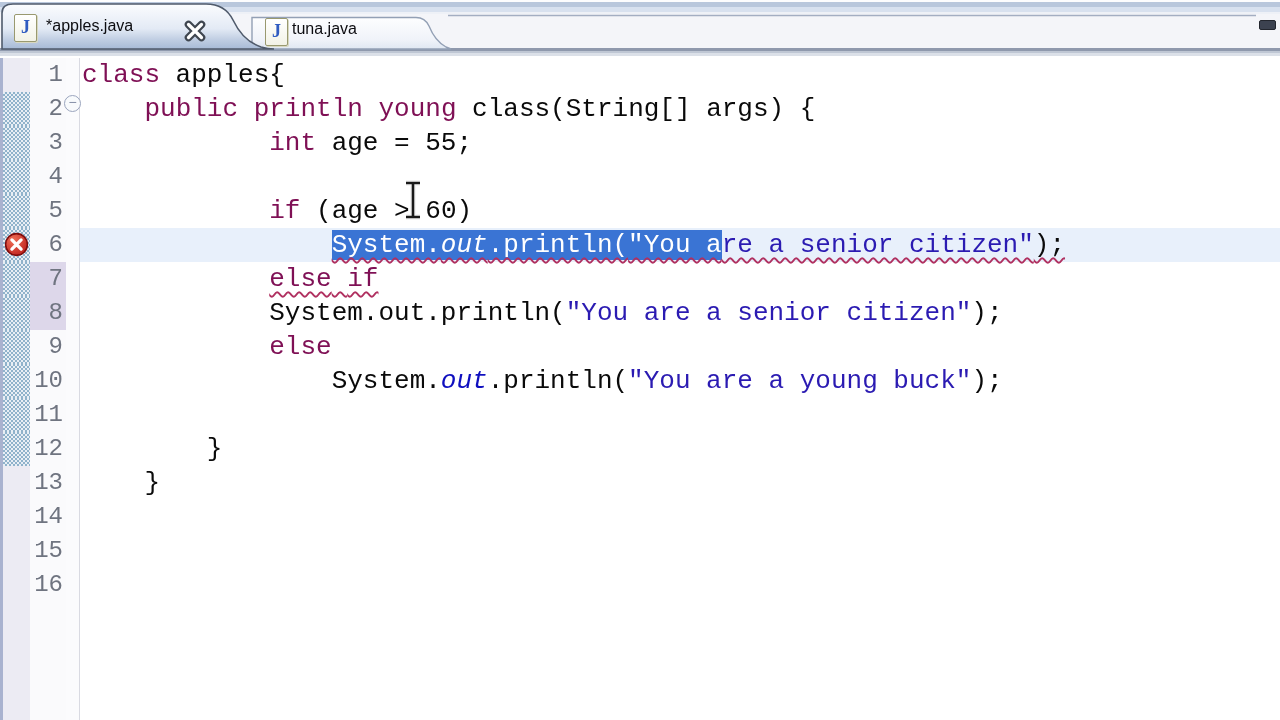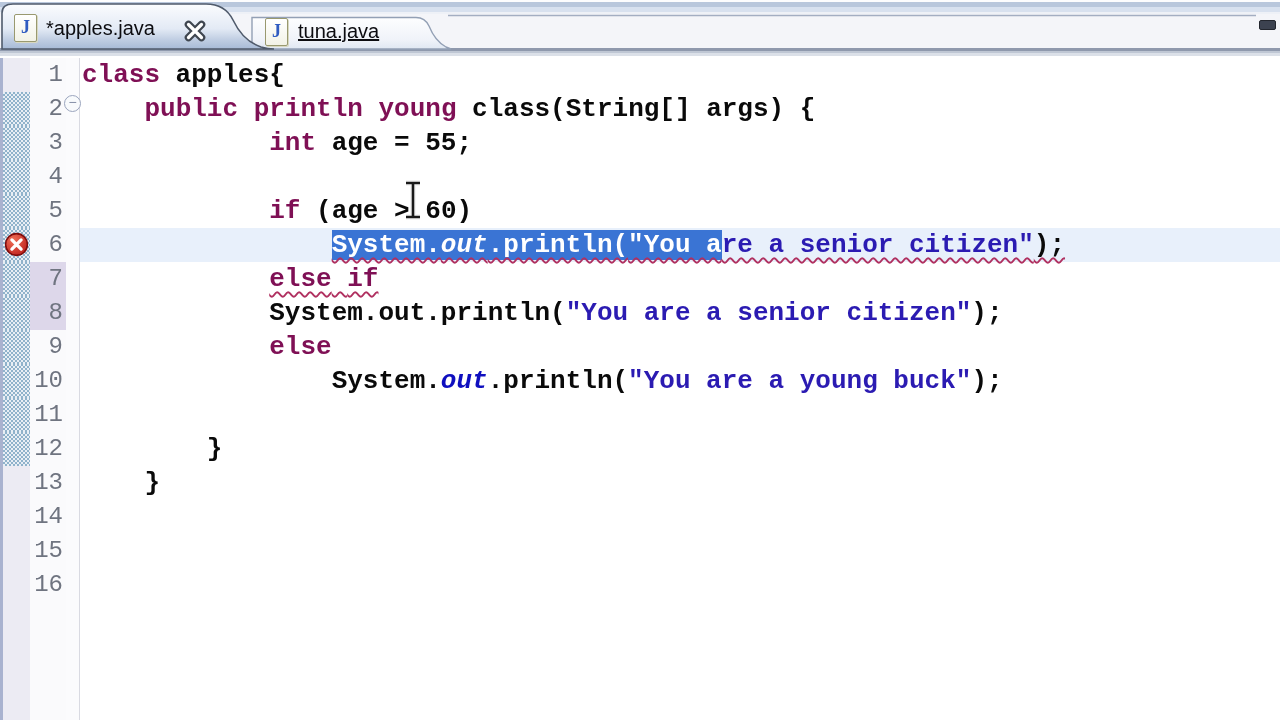--- a/index.html
+++ b/index.html
@@ -14,21 +14,21 @@
   .tabbar-sep{position:absolute;left:0;top:48px;width:1280px;height:8px;
     background:linear-gradient(180deg,#8f99ad 0 3px,#bfc7d4 3px 5px,#dbe0e8 5px 8px);}
   .tab-shapes{position:absolute;left:0;top:0;z-index:2;}
   .tab{position:absolute;z-index:3;}
   .tab-active{left:2px;top:4px;width:276px;height:45px;}
   .tab-inactive{left:252px;top:15px;width:200px;height:34px;}
   .jicon{position:absolute;width:21px;height:26px;background:linear-gradient(180deg,#ffffff,#f2f2e6);
     border:1px solid #99996f;border-radius:2px;text-align:center;
     font-family:"Liberation Serif",serif;font-weight:bold;font-size:18px;line-height:24px;color:#2f5bc0;
     box-shadow:1px 1px 0 #d8d8c0;}
-  .tab-label{position:absolute;font-size:20px;color:#0c0c10;white-space:nowrap;text-align:right;}
+  .tab-label{position:absolute;font-size:16px;color:#0c0c10;white-space:nowrap;text-align:right;}
   .closebox{position:absolute;width:26px;height:26px;}
   .minbtn{position:absolute;right:4px;top:20px;width:15px;height:8px;z-index:3;
     background:#3c4250;border:1px solid #23262e;border-radius:2px;}
 
   
   .editor{position:absolute;left:0;top:56px;width:1280px;height:664px;background:#fff;
     display:flex;flex-direction:column;padding-top:2px;box-sizing:border-box;}
   .row{display:flex;height:34px;flex:0 0 34px;}
   .row-filler{display:flex;flex:1 1 auto;}
   .cell-marker{width:30px;flex:0 0 30px;background:#ecebf3;border-left:3px solid #a9b2cf;
@@ -37,21 +37,21 @@
     background-size:4px 4px;}
   .cell-num{width:36px;flex:0 0 36px;text-align:right;padding-right:3px;box-sizing:border-box;
     font-family:"Liberation Mono",monospace;font-size:24px;line-height:34px;color:#6f7480;
     background:#fafafc;}
   .cell-num.changed{background:#ddd7ea;}
   .cell-fold{width:14px;flex:0 0 14px;background:#fbfbfd;border-right:1px solid #d9dae2;
     box-sizing:border-box;position:relative;}
   .fold-ic{position:absolute;left:-2px;top:3px;width:15px;height:15px;border:1px solid #9aa4bd;
     border-radius:50%;background:#f8fafc;color:#8590a8;font-size:14px;line-height:13px;text-align:center;}
   .cell-code{flex:1 1 auto;white-space:pre;font-family:"Liberation Mono",monospace;
-    font-weight:bold;font-size:26px;line-height:34px;color:#0a0a0a;padding-left:2px;}
+    font-weight:normal;font-size:26px;line-height:34px;color:#0a0a0a;padding-left:2px;}
   .cell-code.current{background:#e8f0fb;}
   .tk-k{color:#7f1055;}
   .tk-p{color:#0a0a0a;}
   .tk-s{color:#2b1bb2;}
   .tk-f{color:#0f0fbf;font-style:italic;text-align:right;}
   .selx{background:#3a74d4;color:#fff;}
   .sq{text-decoration-line:underline;text-decoration-style:wavy;
       text-decoration-color:#b03060;text-decoration-thickness:2px;text-underline-offset:5px;}
   .err-ic{position:absolute;left:1px;top:4px;}
 
@@ -89,21 +89,21 @@
       <span class="closebox" style="left:180px;top:14px;">
         <svg width="26" height="26" viewBox="0 0 24 24">
           <path d="M6,6 L18,18 M18,6 L6,18" stroke="#3f4650" stroke-width="7" stroke-linecap="round"></path>
           <path d="M6,6 L18,18 M18,6 L6,18" stroke="#ffffff" stroke-width="3" stroke-linecap="round"></path>
         </svg>
       </span>
     </div>
 
     <div class="tab tab-inactive">
       <span class="jicon" style="left:13px;top:3px;">J</span>
-      <span class="tab-label" style="left:46px;top:5px;text-decoration:underline;">tuna.java</span>
+      <span class="tab-label" style="left:40px;top:5px;">tuna.java</span>
     </div>
 
     <div class="minbtn"></div>
     <div class="tabbar-sep"></div>
   </div>
 
   <div class="editor">
     <div style="display:contents;"><div class="row">
           <div class="cell-marker"></div>
           <div class="cell-num">1</div>

